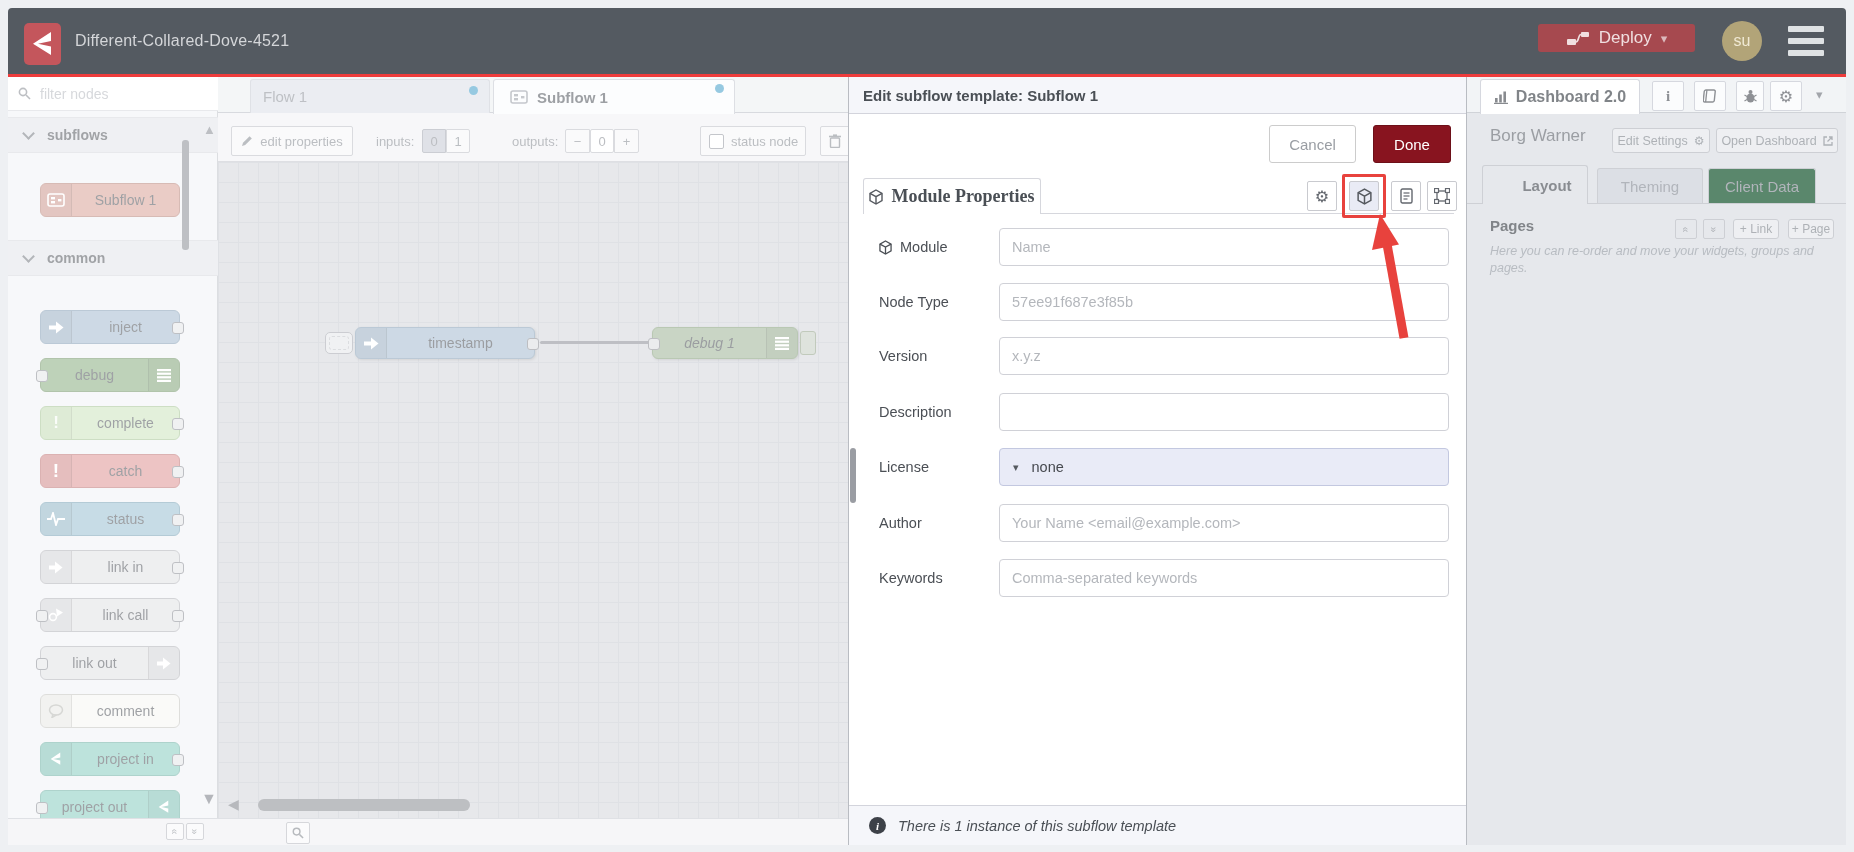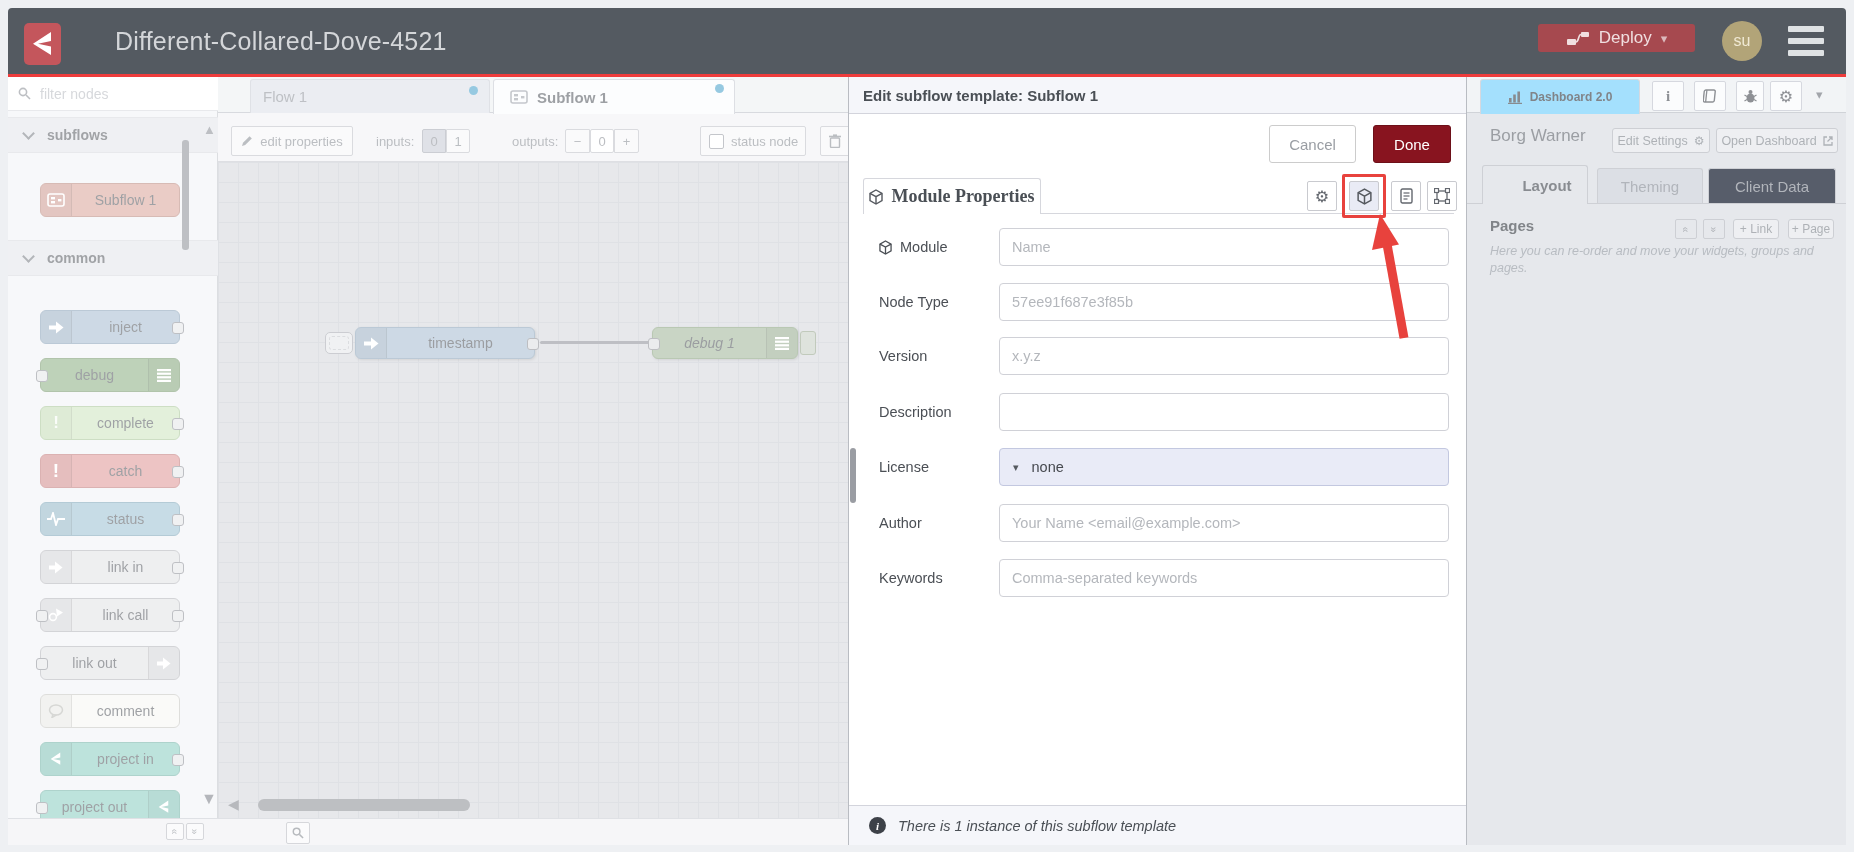--- a/index.html
+++ b/index.html
@@ -1,21 +1,21 @@
 <!DOCTYPE html>
 <html><head>
 <meta charset="utf-8">
 <style>
   html,body{margin:0;padding:0;background:#e8ebee;font-family:"Liberation Sans","DejaVu Sans",sans-serif;}
   #stage{position:relative;width:1854px;height:852px;background:#eef0f3;overflow:hidden;}
   .abs{position:absolute;box-sizing:border-box;}
   
   #hdr{left:8px;top:8px;width:1838px;height:66px;background:#545a61;border-radius:4px 4px 0 0;}
   #logo{left:16px;top:15px;width:37px;height:42px;background:#c4565c;border-radius:5px;display:flex;align-items:center;justify-content:center;}
-  #hdr-title{left:67px;top:0;height:66px;display:flex;align-items:center;color:#d4d6d9;font-size:25px;letter-spacing:.2px;margin-left:40px;}
+  #hdr-title{left:67px;top:0;height:66px;display:flex;align-items:center;color:#d4d6d9;font-size:16px;letter-spacing:.2px;}
   #deploy{left:1530px;top:16px;width:157px;height:28px;background:#a6494f;border-radius:3px;display:flex;align-items:center;justify-content:center;gap:9px;cursor:pointer;}
   #deploy .lbl{color:#f0dfe0;font-size:17px;}
   #deploy .caret{color:#dcb9bc;font-size:13px;}
   #avatar{left:1714px;top:13px;width:40px;height:40px;border-radius:50%;background:#b2a478;display:flex;align-items:center;justify-content:center;color:#f0e9d4;font-size:16px;}
   #burger{left:1780px;top:18px;width:36px;height:30px;display:flex;flex-direction:column;justify-content:space-between;cursor:pointer;}
   #burger i{display:block;height:6px;background:#dfe2e4;border-radius:1px;}
   #redline{left:8px;top:74px;width:1838px;height:3px;background:#ee3c3c;}
   
   #palette{left:8px;top:77px;width:210px;height:768px;background:#f2f3f6;border-right:1px solid #c3c6cc;}
   #filter{left:0;top:0;width:210px;height:34px;background:#ffffff;border-bottom:1px solid #d8dade;display:flex;align-items:center;padding-left:10px;gap:7px;}
@@ -67,29 +67,29 @@
   .frow-input{left:150px;width:450px;height:38px;border:1.5px solid #d0d1d7;border-radius:4px;font-size:14.5px;color:#6a6e74;padding:0 12px;outline:none;background:#fff;font-family:inherit;}
   .frow-input::placeholder{color:#b4b7bc;}
   #lic-select{left:150px;top:371px;width:450px;height:38px;background:#e9ebf7;border:1px solid #c3c8e0;border-radius:4px;display:flex;align-items:center;gap:13px;padding-left:13px;font-size:14.5px;color:#46494f;cursor:pointer;}
   #dlg-footer{left:0;top:728px;width:617px;height:40px;background:#f5f6fa;border-top:1px solid #d3d4dc;display:flex;align-items:center;gap:12px;padding-left:20px;}
   #info-badge{width:17px;height:17px;border-radius:50%;background:#3d4148;color:#fff;display:flex;align-items:center;justify-content:center;font-size:11px;font-weight:bold;font-family:"Liberation Serif","DejaVu Serif",serif;font-style:italic;}
   #dlg-footer .txt{font-style:italic;font-size:14.5px;color:#4a4f55;}
   #vthumb{left:1px;top:371px;width:6px;height:55px;background:#9a9da3;border-radius:3px;}
   
   #sidebar{left:1467px;top:77px;width:379px;height:768px;background:#dbdee4;}
   #sb-tabbar{left:0;top:0;width:379px;height:36px;background:#eceff2;border-bottom:1px solid #bcc0c8;}
-  #sb-tab{left:13px;top:2px;width:160px;height:35px;background:#7dd3fc;border:1px solid #c5c8d1;border-bottom:none;border-radius:3px 3px 0 0;display:flex;align-items:center;justify-content:center;gap:7px;font-weight:bold;font-size:12px;color:#4a4f55;z-index:2;cursor:pointer;}
+  #sb-tab{left:13px;top:2px;width:160px;height:35px;background:#ffffff;border:1px solid #c5c8d1;border-bottom:none;border-radius:3px 3px 0 0;display:flex;align-items:center;justify-content:center;gap:7px;font-weight:bold;font-size:16px;color:#4a4f55;z-index:2;cursor:pointer;}
   .sb-ibtn{top:4px;height:30px;border:1px solid #c5c8d1;background:#fafbfd;border-radius:2px;display:flex;align-items:center;justify-content:center;color:#5d6167;cursor:pointer;}
   #sb-project{left:23px;top:44px;height:30px;display:flex;align-items:center;font-size:17px;color:#70757c;}
   .sb-btn{border:1px solid #b8bbc2;border-radius:3px;background:rgba(255,255,255,.35);color:#8b9097;font-size:12.5px;display:flex;align-items:center;justify-content:center;gap:6px;cursor:pointer;}
   #sb-tabline{left:0;top:126px;width:379px;height:1px;background:#b9bcc3;}
   .sbtab{display:flex;align-items:center;justify-content:center;font-size:15px;cursor:pointer;}
   #sbtab-layout{left:15px;top:88px;width:106px;height:39px;background:#dbdee4;border:1px solid #b9bcc3;border-bottom:none;border-radius:3px 3px 0 0;color:#565b62;font-weight:bold;z-index:2;padding-left:24px;}
   #sbtab-theming{left:130px;top:91px;width:106px;height:35px;background:#cdd1da;border:1px solid #b9bcc3;border-bottom:none;border-radius:3px 3px 0 0;color:#90959e;}
-  #sbtab-client{left:241px;top:91px;width:128px;height:35px;background:#0f172a;border:1px solid #b9bcc3;border-bottom:none;border-radius:3px 3px 0 0;color:#90959e;align-items:center;}
+  #sbtab-client{left:241px;top:91px;width:108px;height:35px;background:#14532d;border:1px solid #b9bcc3;border-bottom:none;border-radius:3px 3px 0 0;color:#90959e;align-items:center;}
   #pages-title{left:23px;top:134px;height:28px;display:flex;align-items:center;font-size:15px;font-weight:bold;color:#4b5056;}
   #sb-help{left:23px;top:166px;width:340px;font-style:italic;font-size:12.5px;line-height:17px;color:#9aa0a8;}
   
   #annot{z-index:20;pointer-events:none;}
   .rot-up{display:inline-block;transform:rotate(90deg);}
   .rot-down{display:inline-block;transform:rotate(90deg);}
 </style>
 </head>
 <body>
 

